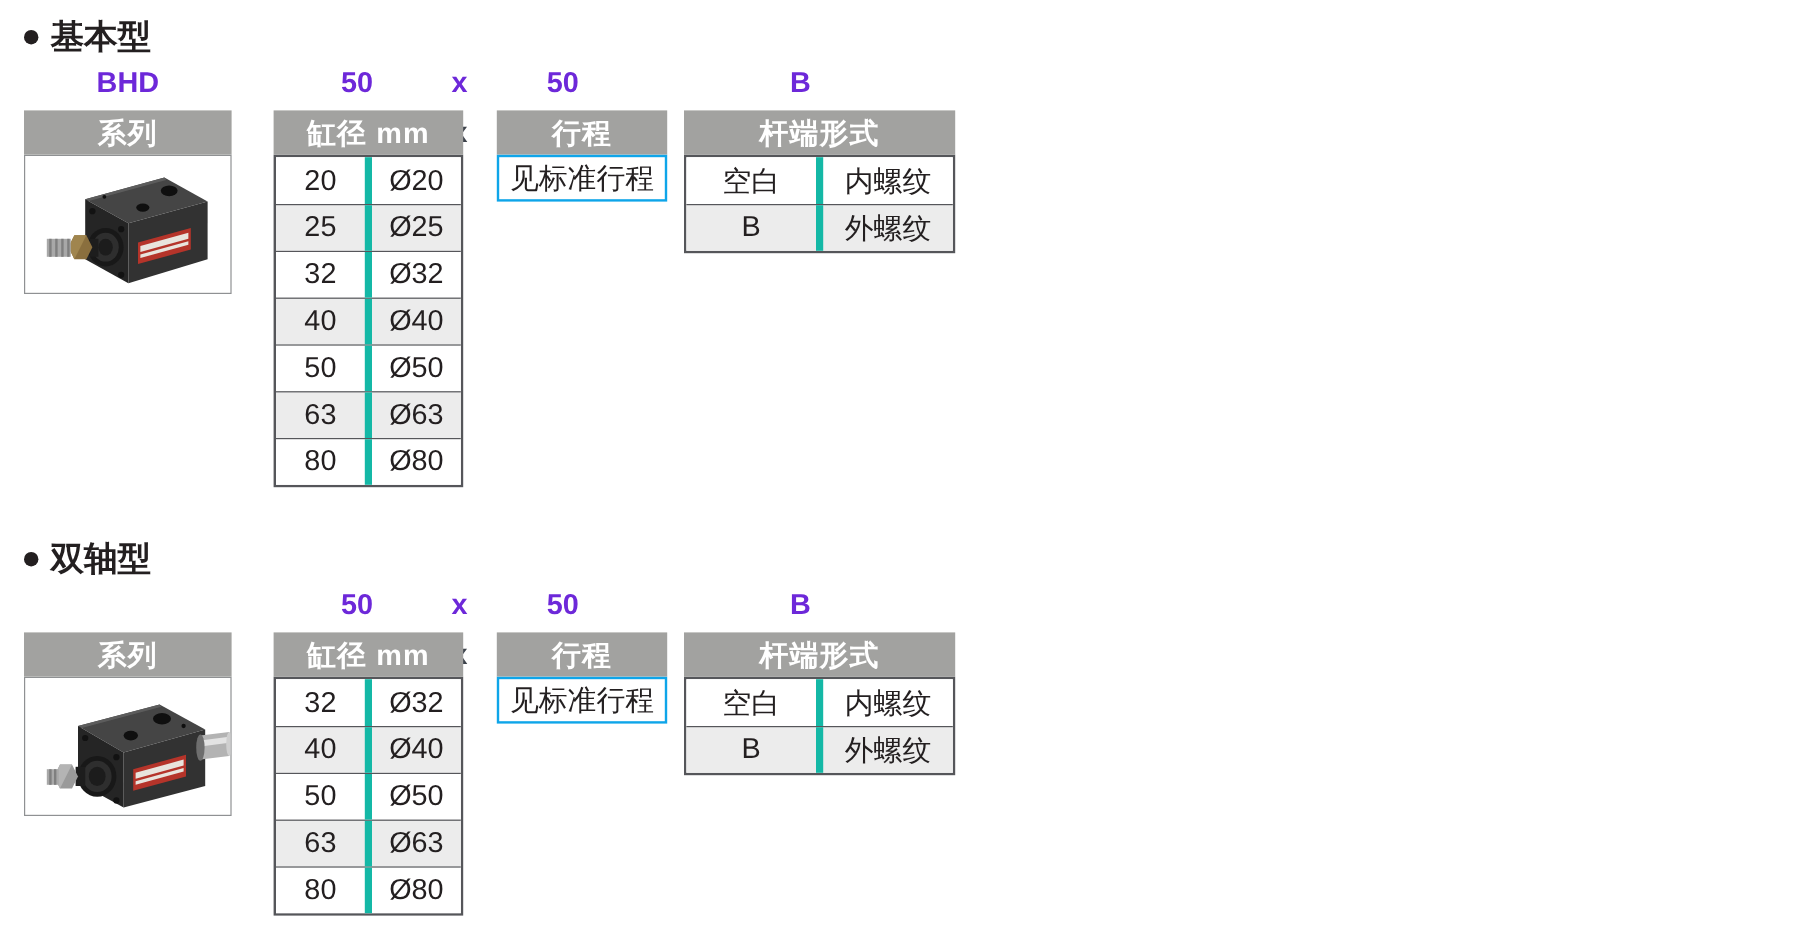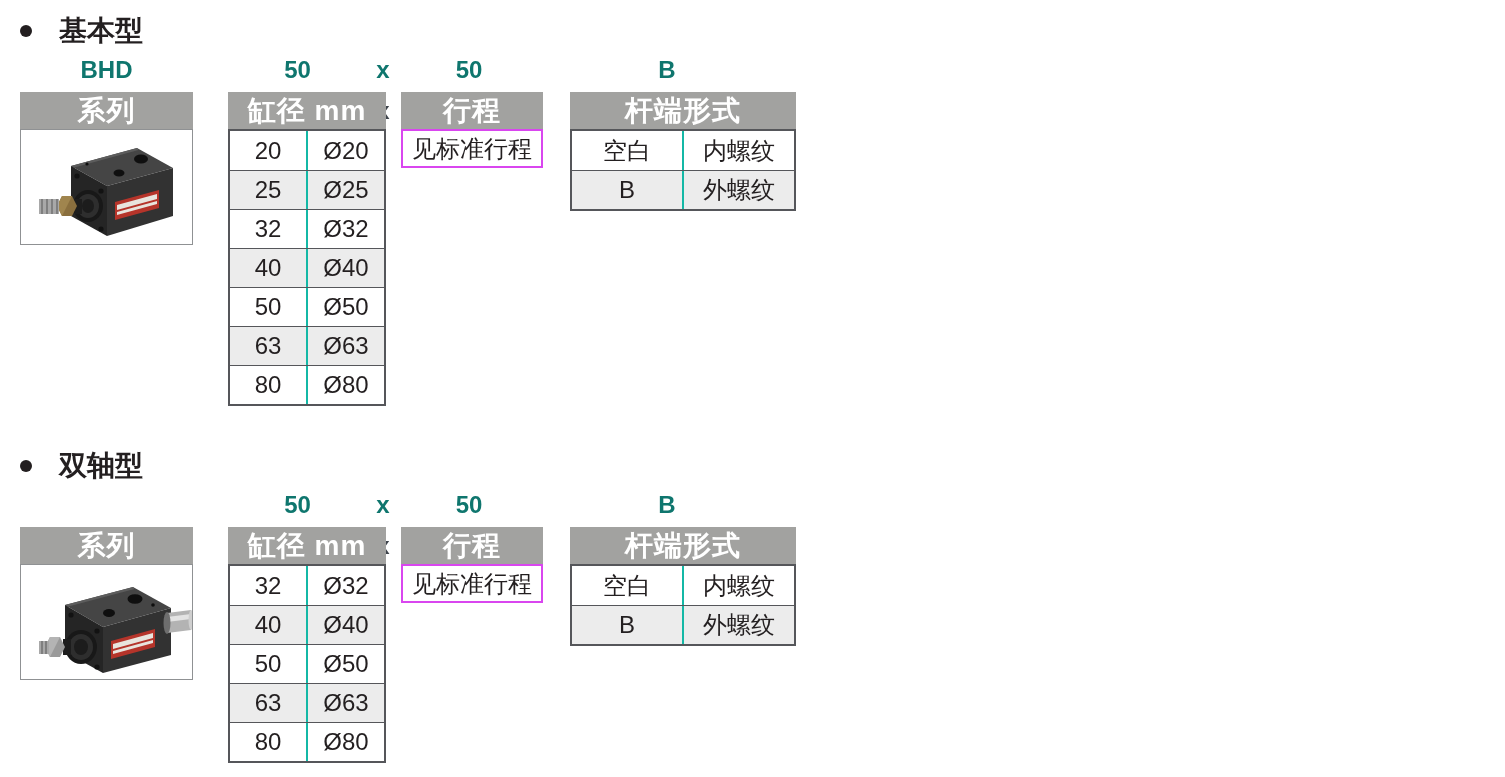--- a/index.html
+++ b/index.html
@@ -15,74 +15,74 @@
     background:#ffffff;
     overflow:hidden;
   }
   .section { position:absolute; left:0; width:1505px; }
   .section.s0 { top:0;   height:435px; }
   .section.s1 { top:435px; height:342px; }
 
   
   .sec-title {
     position:absolute; left:20px; top:12px;
-    display:flex; align-items:center; gap:27px;
+    display:flex; align-items:center; gap:10px;
     font-size:28px; font-weight:bold; color:#231f20;
   }
   .bullet {
     width:12px; height:12px; border-radius:50%;
     background:#231f20; flex:0 0 auto;
   }
 
   
   .code-label {
     position:absolute; top:55px; height:30px;
     display:flex; align-items:center; justify-content:center;
-    font-size:24px; font-weight:bold; color:#0f766e;
+    font-size:24px; font-weight:bold; color:#6d28d9;
   }
   .code-series  { left:20px;  width:173px; }
   .code-bore    { left:228px; width:139px; }
   .code-sep-1   { left:368px; width:30px; font-weight:600; }
   .code-stroke  { left:398px; width:142px; }
   .code-rodend  { left:570px; width:194px; }
   .code-sep-2 {
     position:absolute; left:368px; width:30px; top:92px; height:37px;
     display:flex; align-items:center; justify-content:center;
     font-size:24px; font-weight:600; color:#3d434b;
   }
 
   
   .tbl { position:absolute; top:92px; }
   .tbl-header {
     height:37px; background:#a2a2a0;
     display:flex; align-items:center; justify-content:center;
-    color:#ffffff; font-size:28px; font-weight:bold; letter-spacing:1px;
+    color:#ffffff; font-size:24px; font-weight:bold; letter-spacing:1px;
   }
   .tbl-body { border:2px solid #55565a; background:#ffffff; }
   .trow { display:flex; height:39px; background:#ffffff; }
   .trow + .trow { border-top:1px solid #55565a; }
   .trow.alt { background:#ececec; }
   .tcell {
     flex:1 1 0; display:flex; align-items:center; justify-content:center;
     font-size:24px; color:#231f20;
   }
-  .tcell + .tcell { border-left:2px solid #14b8a6; }
+  .tcell + .tcell { border-left:6px solid #14b8a6; }
 
   .series-block { left:20px; width:173px; }
   .photo-box {
     width:173px; height:116px; background:#ffffff;
     border:1px solid #8f9193;
     display:flex; align-items:center; justify-content:center;
   }
   .photo-box svg { display:block; }
 
   .bore-tbl   { left:228px; width:158px; }
-  .stroke-tbl { left:401px; width:142px; }
+  .stroke-tbl { left:414px; width:142px; }
   .stroke-val {
-    height:39px; border:2px solid #d946ef; background:#ffffff;
+    height:39px; border:2px solid #0ea5e9; background:#ffffff;
     display:flex; align-items:center; justify-content:center;
     font-size:24px; color:#231f20;
   }
   .rodend-tbl { left:570px; width:226px; }
 </style>
 </head>
 <body>
 
 <div class="page">
 

